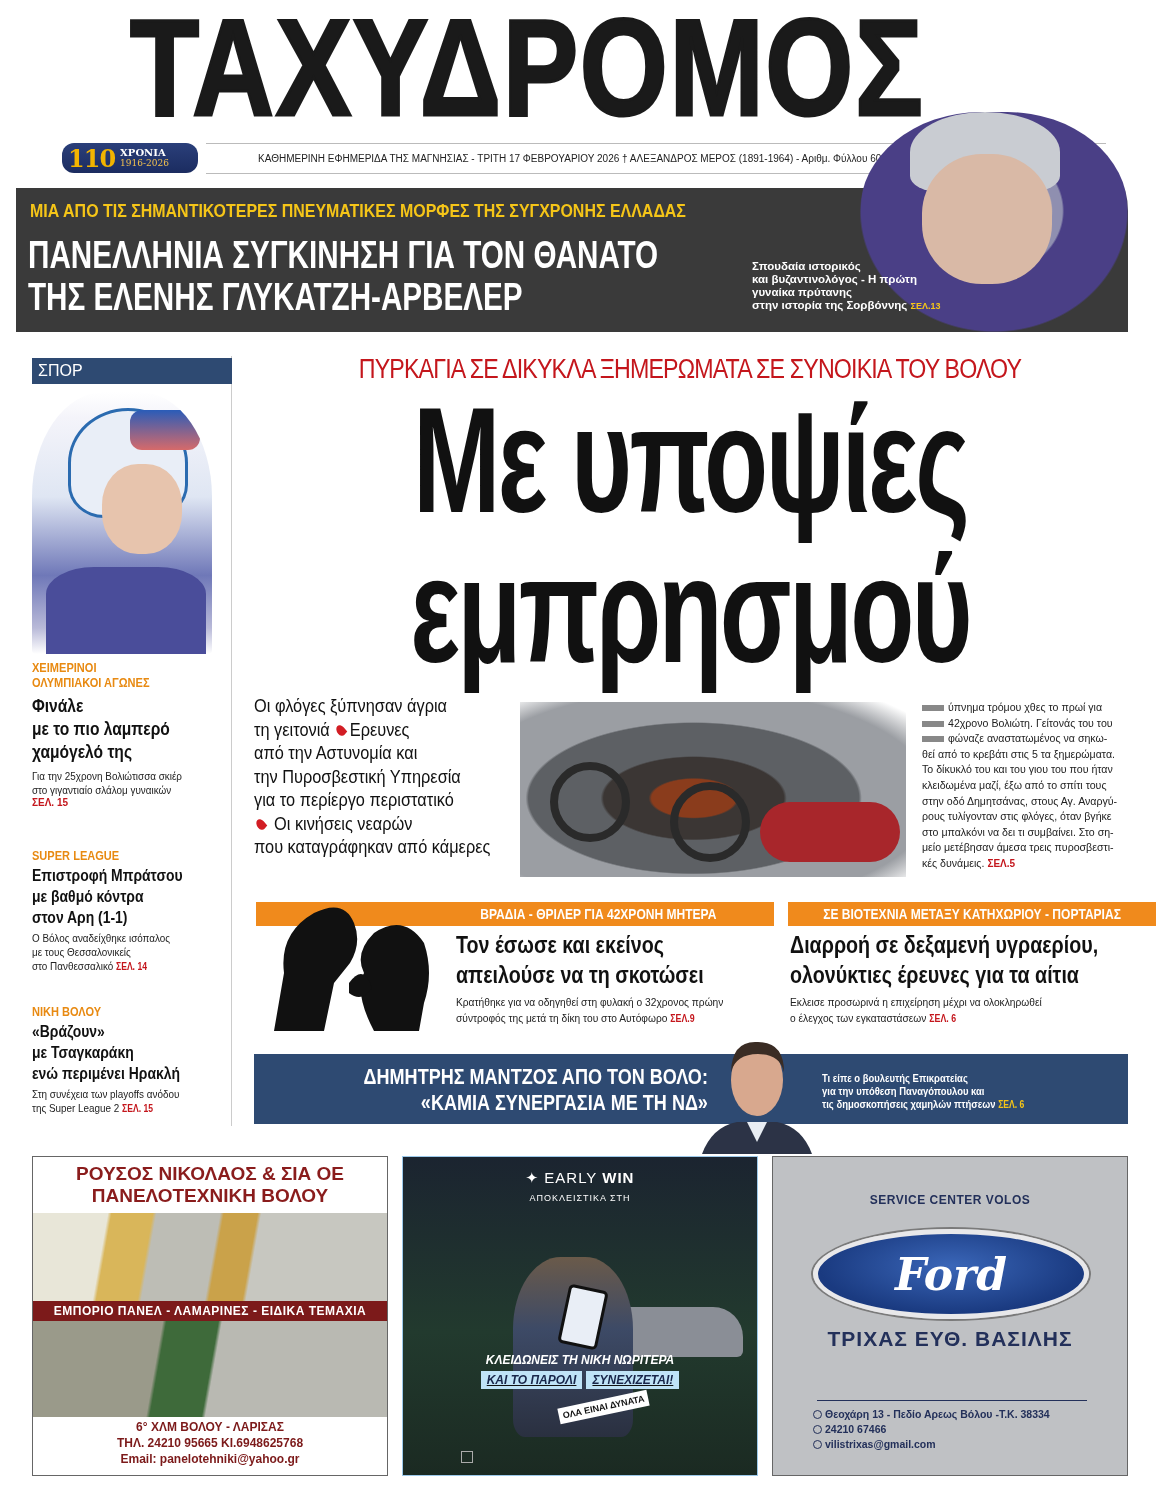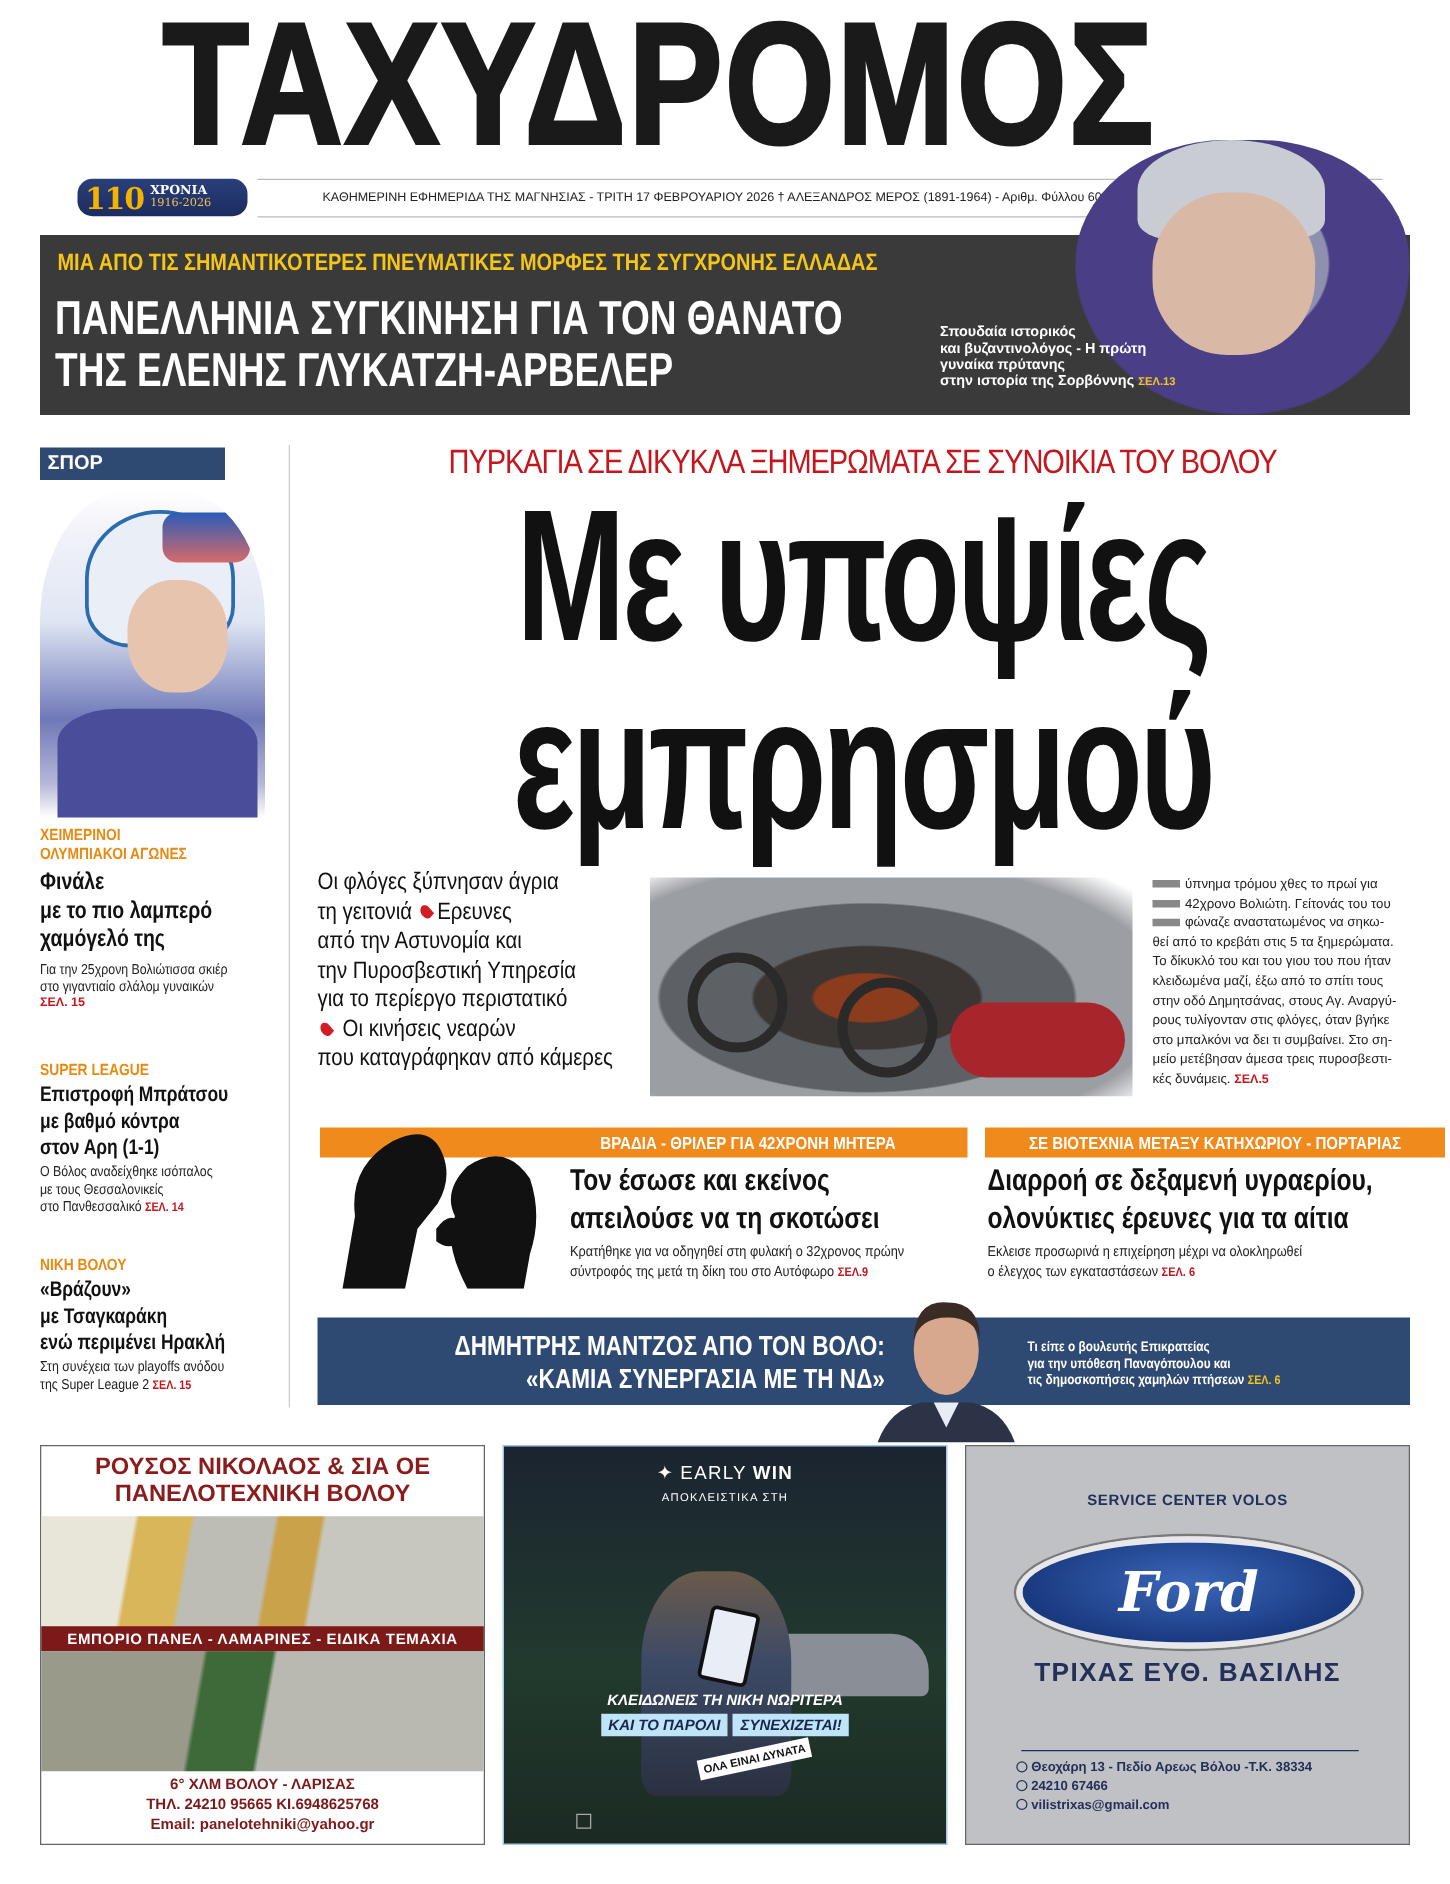--- a/index.html
+++ b/index.html
@@ -12,32 +12,32 @@
   .badge110 { left: 62px; top: 143px; width: 136px; height: 30px; background: linear-gradient(#2a3f7a, #1b2c60); border-radius: 12px; display: flex; align-items: center; padding-left: 6px; }
   .badge110 .num { font-family: "DejaVu Serif", serif; font-weight: 900; color: #f2b400; font-size: 24px; letter-spacing: -1px; }
   .badge110 .txt { margin-left: 5px; display: flex; flex-direction: column; line-height: 11px; }
   .badge110 .txt span:first-child { color: #fff; font-family: "DejaVu Serif", serif; font-size: 10px; font-weight: bold; }
   .badge110 .txt span:last-child { color: #f2c14e; font-family: "DejaVu Serif", serif; font-size: 9px; }
   .infoline { left: 206px; top: 143px; width: 900px; height: 31px; border-top: 1px solid #bbb; border-bottom: 1px solid #bbb; display: flex; align-items: center; padding-left: 52px; font-size: 10px; color: #222; white-space: nowrap; }
   .infoline .www { color: #c4161c; font-weight: bold; margin-left: 8px; }
   .price { left: 1068px; top: 146px; width: 28px; height: 28px; border-radius: 50%; background: radial-gradient(circle at 40% 35%, #ffd85a, #f0a900); color: #c4161c; font-size: 9px; font-weight: bold; display: flex; align-items: center; justify-content: center; }
 
   
-  .topbanner { left: 32px; top: 188px; width: 1096px; height: 144px; background: #3a3a3a; }
+  .topbanner { left: 16px; top: 188px; width: 1096px; height: 144px; background: #3a3a3a; }
   .topbanner .kicker { position: absolute; left: 14px; top: 12px; color: #f5c518; font-weight: bold; font-size: 19px; transform: scaleX(0.84); transform-origin: left; white-space: nowrap; }
   .topbanner .head { position: absolute; left: 12px; top: 46px; color: #fff; font-weight: 900; font-size: 38px; line-height: 42px; transform: scaleX(0.78); transform-origin: left; white-space: nowrap; }
   .portrait { left: 860px; top: 112px; width: 268px; height: 220px; background: radial-gradient(ellipse at 50% 45%, #d8bfae 0 30%, #8f8fb0 31% 36%, #4a3f86 37% 70%, #3a3a3a 71%); border-radius: 45% 45% 0 0; }
   .portrait .hair { position: absolute; left: 50px; top: 0; width: 150px; height: 80px; border-radius: 50% 50% 20% 20%; background: #c9ccd2; }
   .portrait .face { position: absolute; left: 62px; top: 42px; width: 130px; height: 130px; border-radius: 46%; background: #d9b9a6; }
   .caption-portrait { left: 752px; top: 260px; width: 220px; color: #fff; font-weight: bold; font-size: 11.5px; line-height: 13px; }
   .caption-portrait .sel { color: #f5c518; font-size: 9px; }
 
   
   .leftcol { left: 32px; top: 356px; width: 200px; height: 770px; border-right: 1px solid #ccc; }
-  .sporbar { left: 32px; top: 358px; width: 148px; height: 26px; background: #2e4a72; color: #fff; font-weight: bold; font-size: 16px; padding-left: 6px; line-height: 26px; }
+  .sporbar { left: 32px; top: 358px; width: 200px; height: 26px; background: #2e4a72; color: #fff; font-weight: normal; font-size: 16px; padding-left: 6px; line-height: 26px; }
   .skier { left: 32px; top: 392px; width: 180px; height: 262px; background: linear-gradient(to bottom, #fff 0%, #f4f4fa 10%, #dfe6f3 40%, #6f78b8 70%, #b8b9d8 90%, #fff 100%); border-radius: 40% 40% 4px 4px; overflow: hidden; }
   .skier .helmet { position: absolute; left: 36px; top: 16px; width: 120px; height: 110px; border-radius: 50% 50% 30% 30%; background: #e9eef7; border: 3px solid #2b6bb0; }
   .skier .goggle { position: absolute; left: 98px; top: 18px; width: 70px; height: 40px; border-radius: 12px; background: linear-gradient(#2a5cb8, #d66a6a); }
   .skier .face { position: absolute; left: 70px; top: 72px; width: 80px; height: 90px; border-radius: 45%; background: #e7c4ad; }
   .skier .bib { position: absolute; left: 14px; top: 175px; width: 160px; height: 90px; border-radius: 30% 30% 0 0; background: #4a4d9a; }
   .kick-o { color: #e88a12; font-weight: bold; font-size: 13px; transform: scaleX(0.85); transform-origin: left; white-space: nowrap; }
   .lhead { font-weight: 900; font-size: 19px; line-height: 23px; color: #111; transform: scaleX(0.82); transform-origin: left; white-space: nowrap; }
   .lbody { font-size: 11.5px; line-height: 14px; color: #222; transform: scaleX(0.86); transform-origin: left; white-space: nowrap; }
   .sel { color: #c4161c; font-weight: bold; font-size: 10px; }
 
@@ -78,21 +78,21 @@
   .ad1 .foot { position: absolute; left: 0; top: 262px; width: 100%; text-align: center; color: #7c1a1a; font-weight: bold; font-size: 12px; line-height: 16px; }
   .ad2 { left: 402px; width: 356px; background: linear-gradient(#1b2430, #223a2e 55%, #1b2a22); overflow: hidden; border-color: #9cc9ea; }
   .ad2 .ew { position: absolute; top: 12px; width: 100%; text-align: center; color: #fff; font-size: 15px; letter-spacing: 1px; }
   .ad2 .ew b { color: #fff; }
   .ad2 .apok { position: absolute; top: 36px; width: 100%; text-align: center; color: #fff; font-size: 9px; letter-spacing: 1px; }
   .ad2 .nb { position: absolute; top: 50px; width: 100%; text-align: center; color: #fff; font-weight: 900; font-style: italic; font-size: 30px; }
   .ad2 .people { position: absolute; left: 110px; top: 100px; width: 120px; height: 180px; border-radius: 40% 40% 10% 10%; background: linear-gradient(#6a5a4a, #3d4a66 40%, #2a3040); }
   .ad2 .car { position: absolute; left: 190px; top: 150px; width: 150px; height: 50px; border-radius: 20px 30px 6px 6px; background: #8a8e96; }
   .ad2 .phone { position: absolute; left: 160px; top: 130px; width: 40px; height: 60px; border-radius: 5px; background: #e9eef6; border: 3px solid #111; transform: rotate(12deg); }
   .ad2 .kl { position: absolute; top: 196px; width: 100%; text-align: center; color: #fff; font-size: 12px; font-style: italic; font-weight: bold; }
-  .ad2 .pills { position: absolute; top: 214px; width: 100%; display: flex; justify-content: center; gap: 4px; }
+  .ad2 .pills { position: absolute; top: 214px; width: 100%; display: flex; justify-content: center; gap: 4px; text-decoration: underline; }
   .ad2 .pills span { background: #bfe3f7; color: #18264a; font-weight: 900; font-size: 12px; padding: 2px 6px; font-style: italic; }
   .ad2 .stamp { position: absolute; left: 155px; top: 242px; background: #fff; color: #111; font-weight: 900; font-size: 9px; padding: 3px 4px; transform: rotate(-12deg); }
   .ad2 .eeep { position: absolute; left: 58px; top: 294px; width: 12px; height: 12px; border: 1px solid #aaa; color: #ccc; font-size: 5px; }
   .ad3 { left: 772px; width: 356px; background: #bfc1c4; }
   .ad3 .sc { position: absolute; top: 36px; width: 100%; text-align: center; color: #23305a; font-weight: bold; font-size: 12px; letter-spacing: 0.5px; }
   .ad3 .oval { position: absolute; left: 40px; top: 72px; width: 276px; height: 90px; border-radius: 50%; background: radial-gradient(ellipse at 50% 40%, #3a66b8, #1a3a80 70%); border: 5px solid #e8e8ea; box-shadow: 0 0 0 2px #7a7a7a; display: flex; align-items: center; justify-content: center; }
   .ad3 .oval span { color: #fff; font-family: "DejaVu Serif", serif; font-style: italic; font-weight: bold; font-size: 44px; }
   .ad3 .name { position: absolute; top: 170px; width: 100%; text-align: center; color: #23305a; font-weight: bold; font-size: 21px; letter-spacing: 1px; }
   .ad3 .hr { position: absolute; left: 44px; top: 243px; width: 270px; height: 1px; background: #23305a; }
   .ad3 .contacts { position: absolute; left: 40px; top: 250px; color: #23305a; font-weight: bold; font-size: 10.5px; line-height: 15px; }

